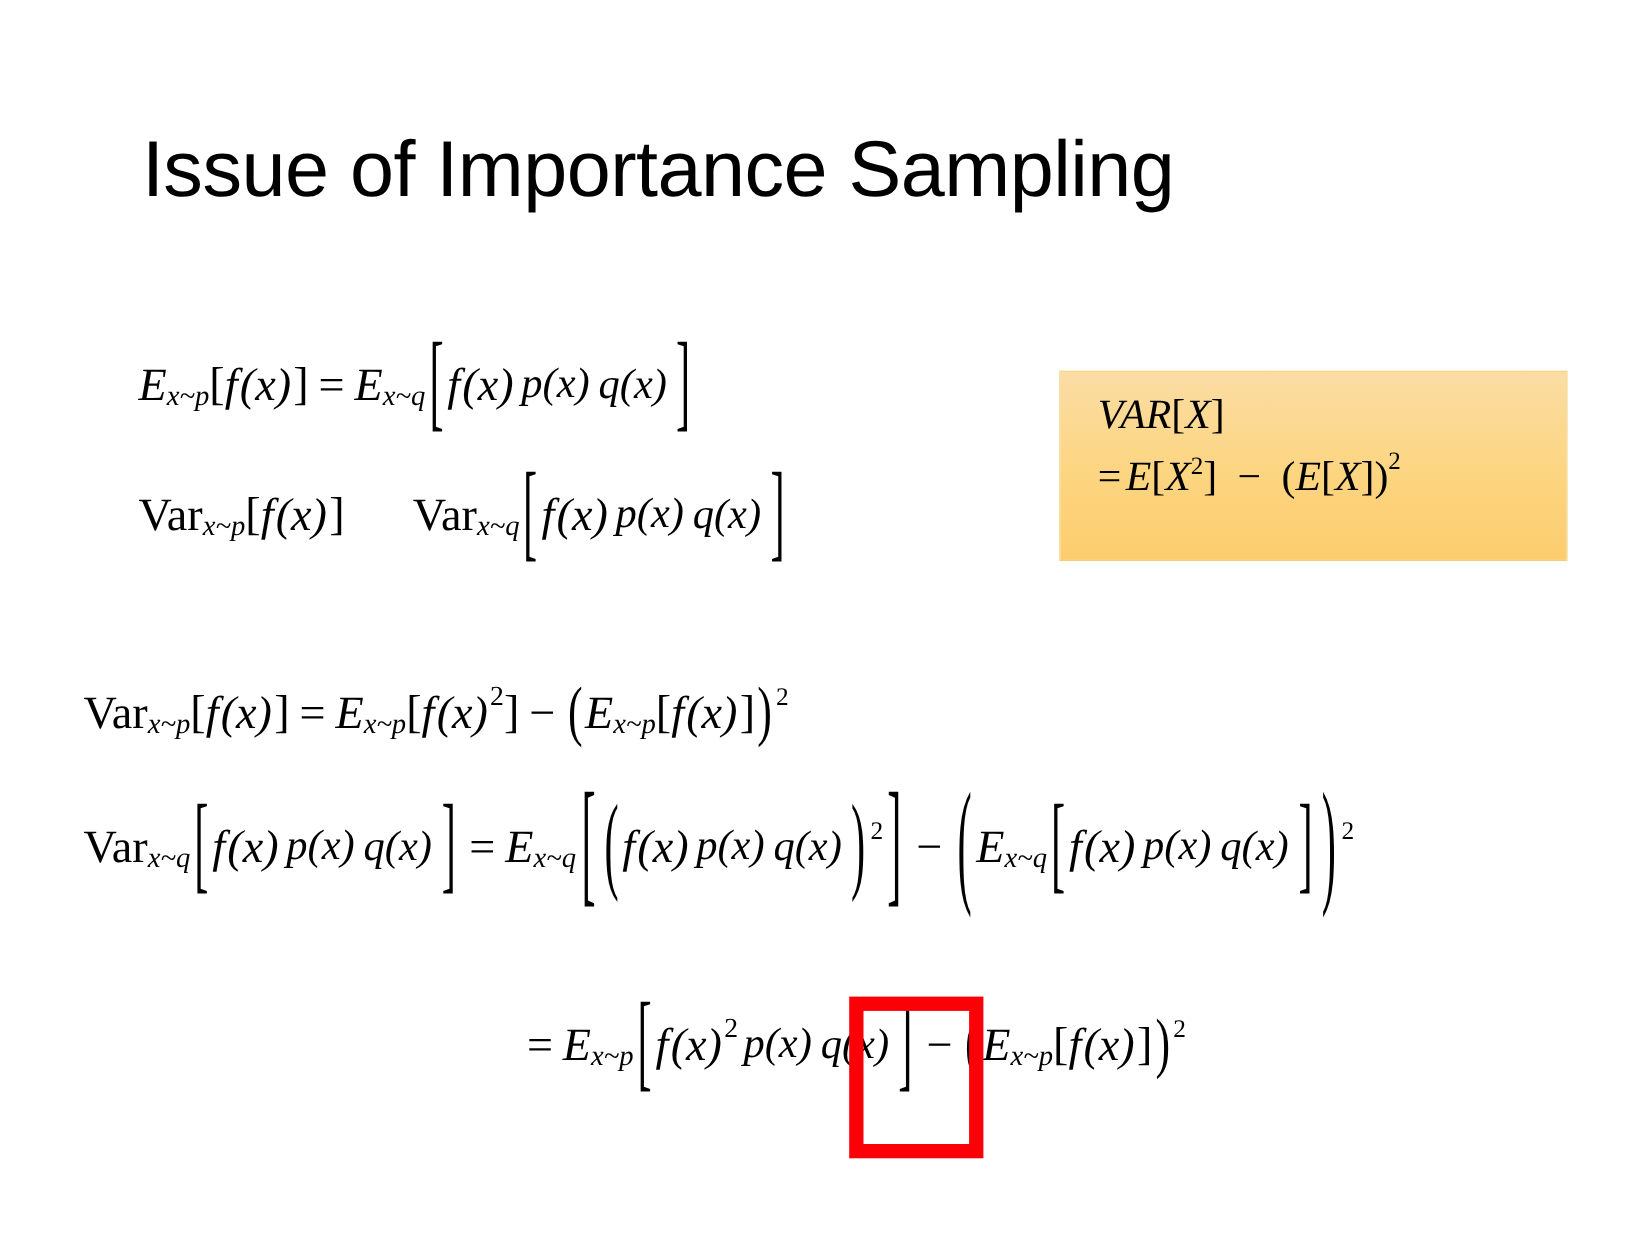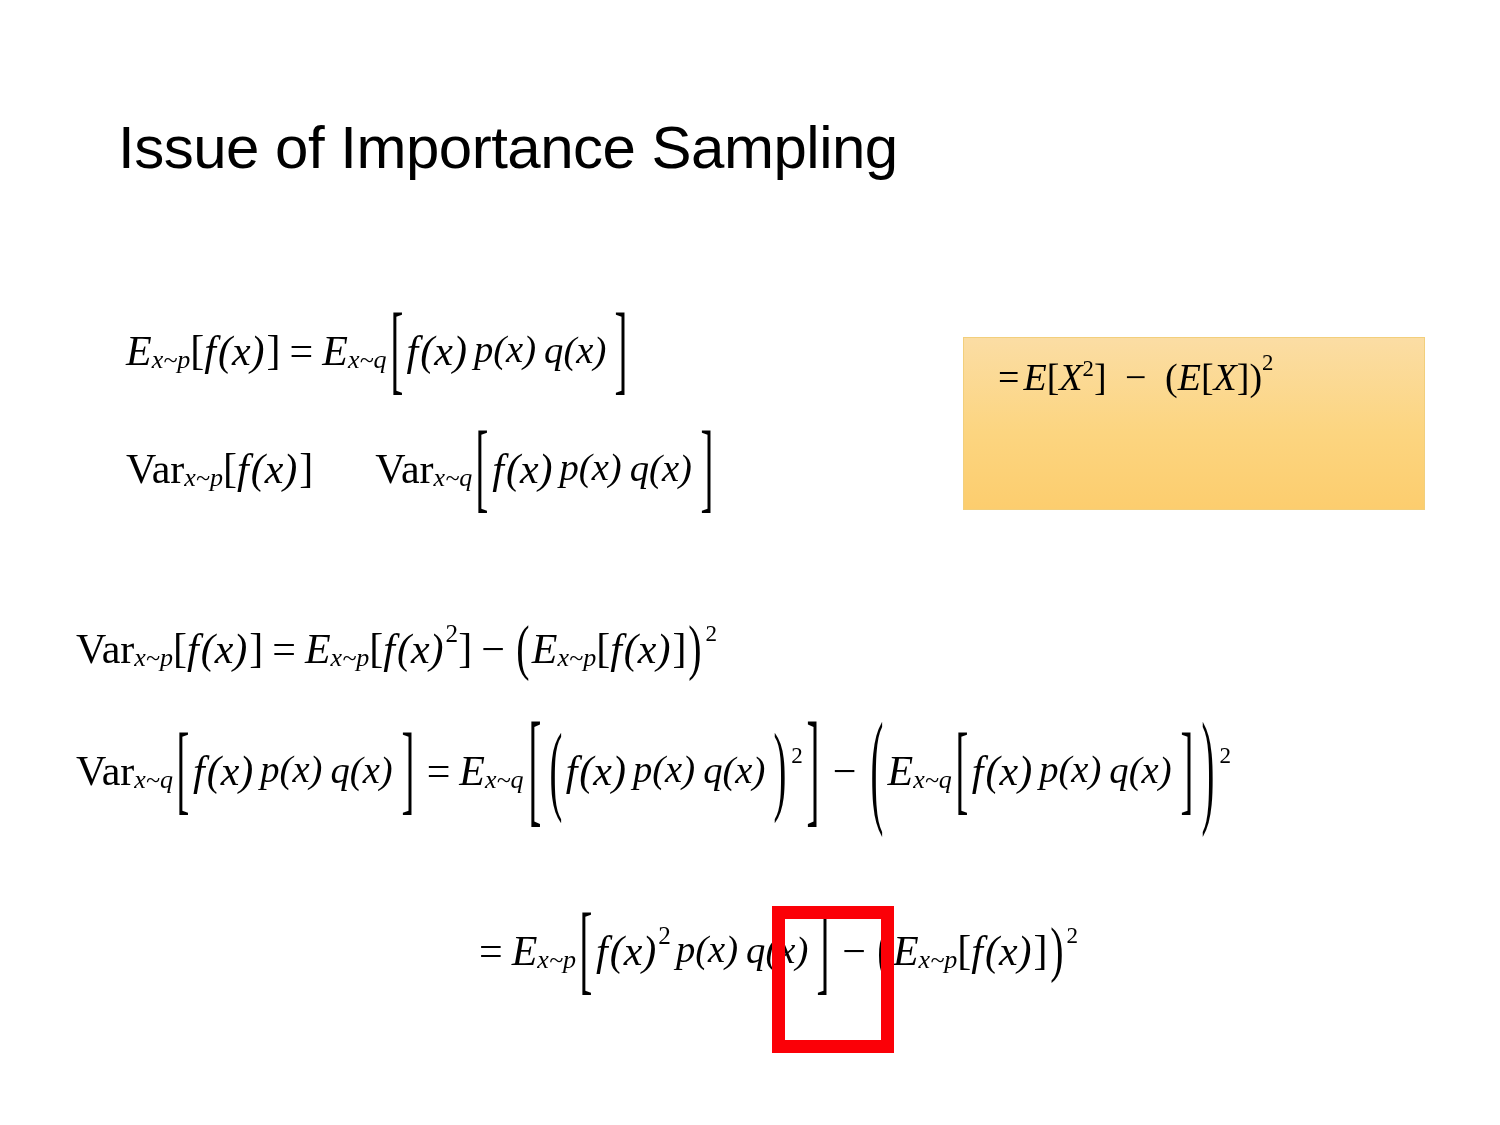--- a/index.html
+++ b/index.html
@@ -12,24 +12,24 @@
     height: 1125px;
     position: relative;
     overflow: hidden;
     font-family: "Liberation Sans", sans-serif;
     color: #000000;
   }
 
   
   #slide-title {
     position: absolute;
-    left: 118px;
+    left: 129px;
     top: 118px;
     font-family: "Liberation Sans", sans-serif;
-    font-size: 60px;
+    font-size: 72px;
     font-weight: 400;
     letter-spacing: -0.5px;
     line-height: 1.0;
     color: #000000;
     white-space: nowrap;
   }
 
   
   .math {
     font-family: "Liberation Serif", "DejaVu Serif", serif;
@@ -317,20 +317,23 @@
       <span>f</span>
       <span class="thin">(x)</span>
       <span class="delim">]</span>
       <span class="delim d-mid">)</span>
       <span class="sup-tall">2</span>
   </span>
 </div>
 
 <div id="variance-callout">
   <span class="cl-line math">
+    <span>VAR</span><span class="delim">[</span><span>X</span><span class="delim">]</span>
+  </span>
+  <span class="cl-line math">
     <span class="up">=</span><span class="thin"></span><span>E</span><span class="delim">[</span><span>X</span><span class="sup">2</span><span class="delim">]</span>
     <span class="op">−</span>
     <span class="row">
       <span class="delim">(</span>
         <span>E</span>
         <span class="delim">[</span>
         <span>X</span>
         <span class="delim">]</span>
         <span class="delim">)</span>
         <span class="sup">2</span>

